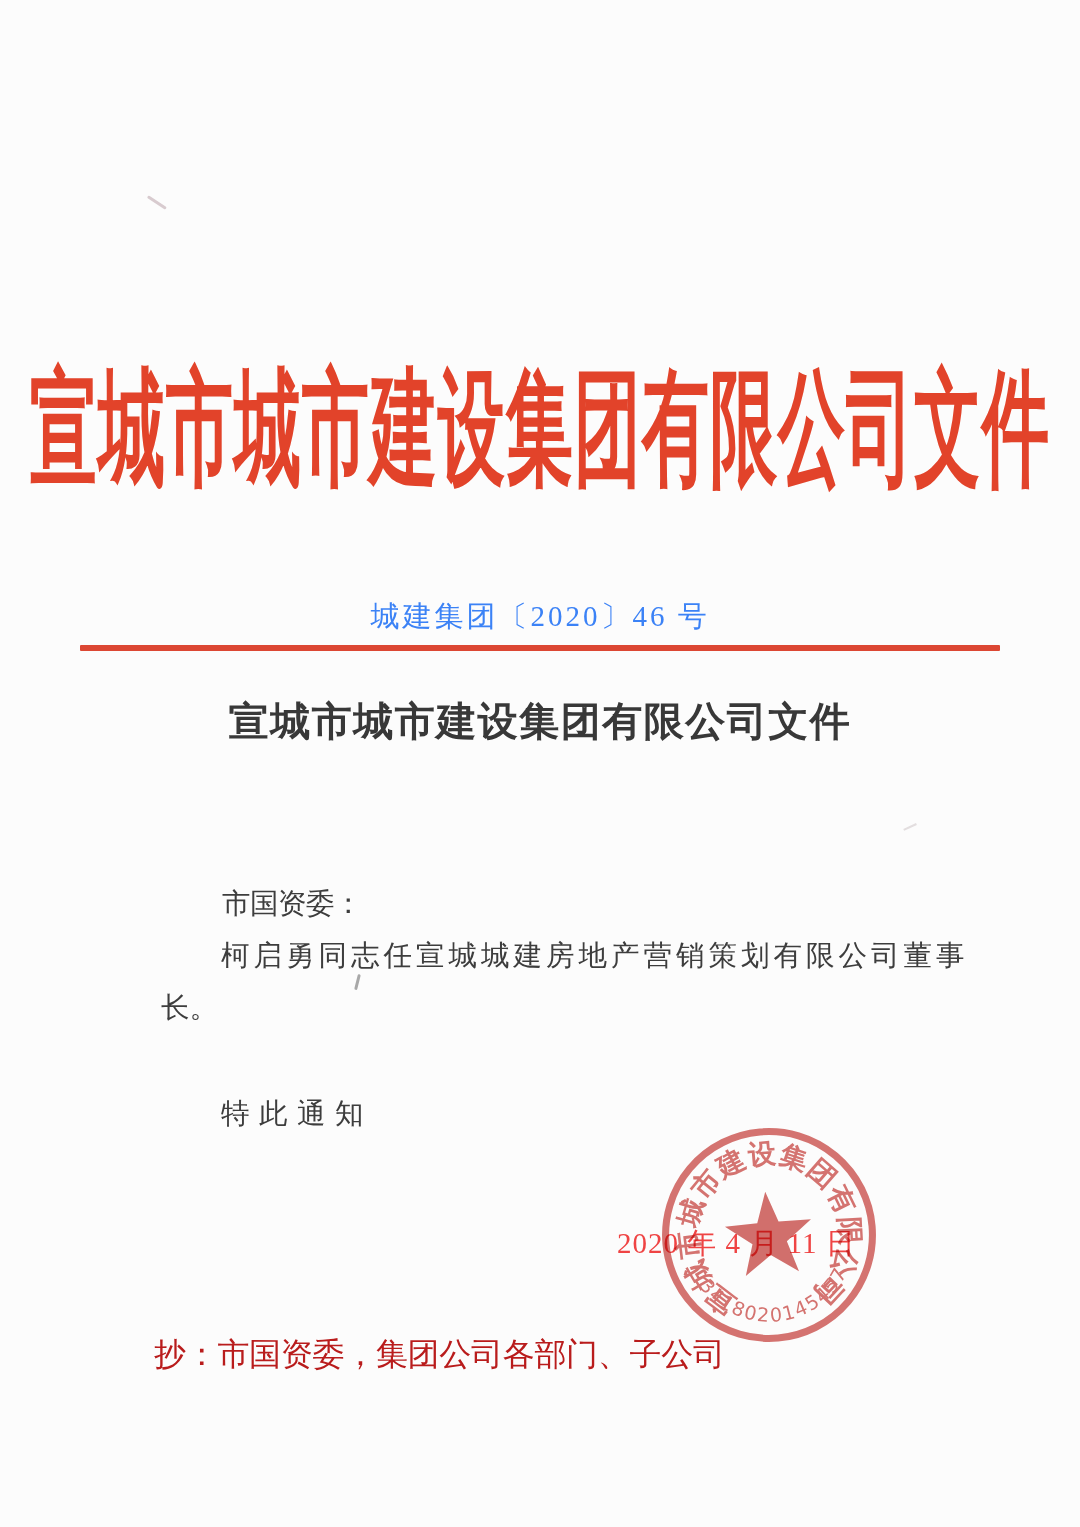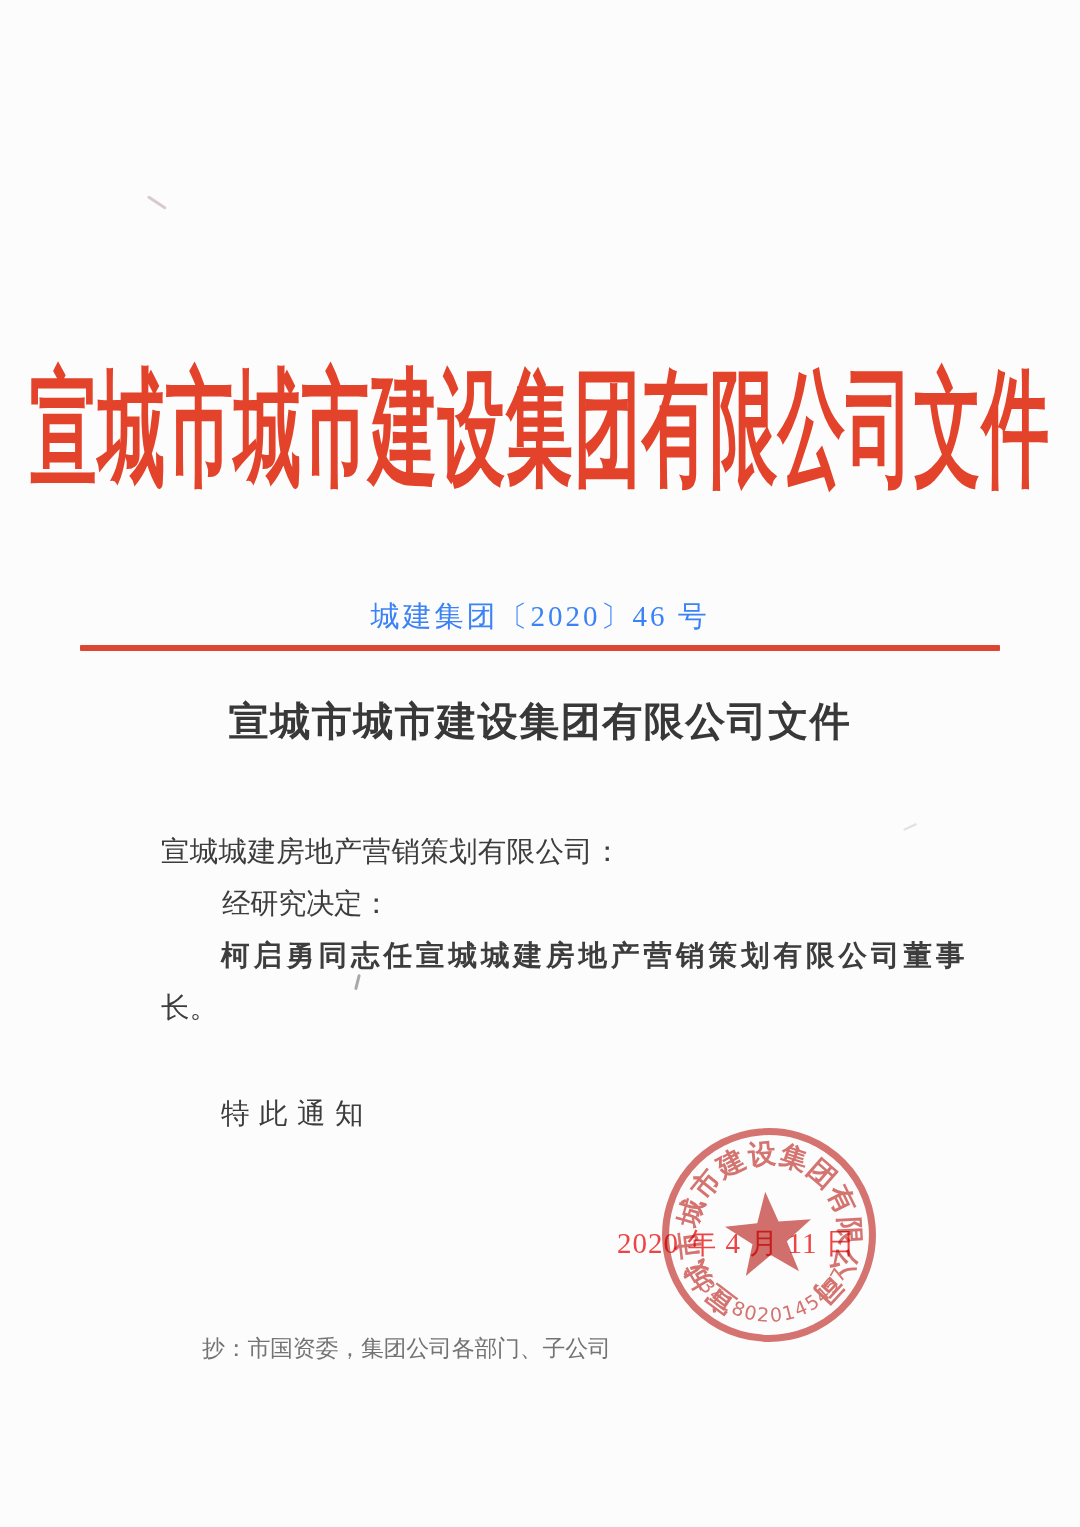--- a/index.html
+++ b/index.html
@@ -29,31 +29,31 @@
   
   .notice-title{
     position:absolute;top:694px;left:0;width:100%;text-align:center;
     font-size:40px;font-weight:bold;color:#383838;letter-spacing:1.5px;white-space:nowrap;
   }
   .bodyline{
     position:absolute;font-size:28.5px;color:#3d3d3d;line-height:34px;white-space:nowrap;
   }
   .l-salutation{left:161px;top:806px;letter-spacing:0.3px;}
   .l-decision{left:222px;top:858px;letter-spacing:-0.5px;}
-  .l-appoint1{left:221px;top:910px;letter-spacing:4px;font-weight:bold;}
+  .l-appoint1{left:221px;top:910px;letter-spacing:4px;}
   .l-appoint2{left:161px;top:962px;}
   .l-law{left:221px;top:1016px;letter-spacing:0.8px;}
   .l-notice{left:221px;top:1068px;letter-spacing:9.5px;}
   .date-line{
     position:absolute;left:617px;top:1224px;font-size:29px;color:#ef4444;
     letter-spacing:1px;white-space:nowrap;z-index:1;
   }
   .copy-line{
-    position:absolute;left:154px;top:1333px;font-size:23px;color:#737373;
-    letter-spacing:-0.3px;white-space:nowrap;margin-left:48px;
+    position:absolute;left:154px;top:1333px;font-size:32px;color:#b91c1c;
+    letter-spacing:-0.3px;white-space:nowrap;
   }
   
   .seal{
     position:absolute;left:658px;top:1124px;width:222px;height:222px;
     z-index:2;opacity:0.85;mix-blend-mode:multiply;
   }
   .seal svg{width:100%;height:100%;}
   .seal-char{
     font-size:27.5px;font-weight:600;fill:#d05c58;
     font-family:"Liberation Serif","DejaVu Serif",serif;
@@ -82,22 +82,21 @@
 <div class="page">
 
   <div class="org-title">宣城市城市建设集团有限公司文件</div>
 
   <div class="doc-number">城建集团〔2020〕46 号</div>
 
   <div class="red-rule"></div>
 
   <div class="notice-title">宣城市城市建设集团有限公司文件</div>
 
-  <p class="bodyline l-salutation">宣城城建房地产营销策划有限公司：</p>
-  <p class="bodyline l-decision">经研究决定：</p>
+  <p class="bodyline l-decision">市国资委：</p>
   <p class="bodyline l-appoint1">柯启勇同志任宣城城建房地产营销策划有限公司董事</p>
   <p class="bodyline l-appoint2">长。</p>
   <p class="bodyline l-notice">特此通知</p>
 
   <div class="date-line">2020 年 4 月 11 日</div>
 
   <div class="seal">
     <svg viewBox="0 0 220 220" xmlns="http://www.w3.org/2000/svg">
       <g transform="rotate(-5 110 110)">
         <circle cx="110" cy="110" r="102.5" fill="none" stroke="#d05c58" stroke-width="7"></circle>

